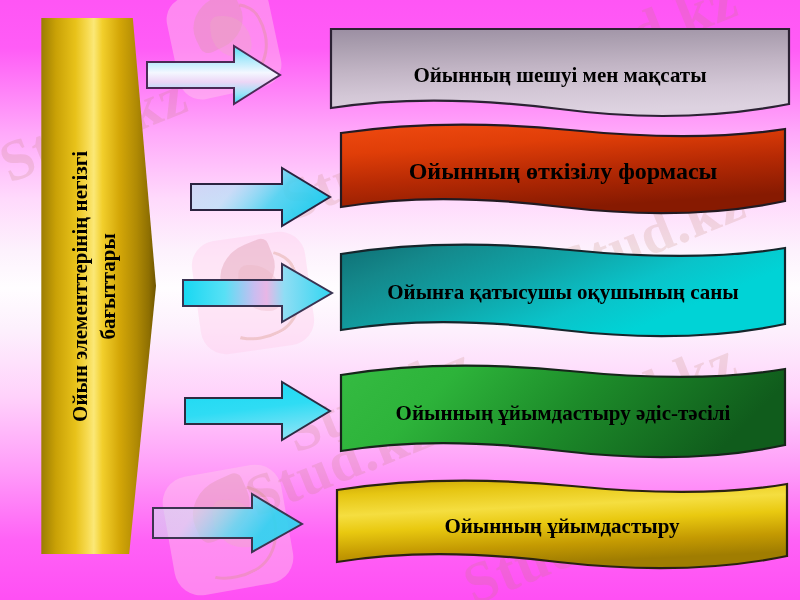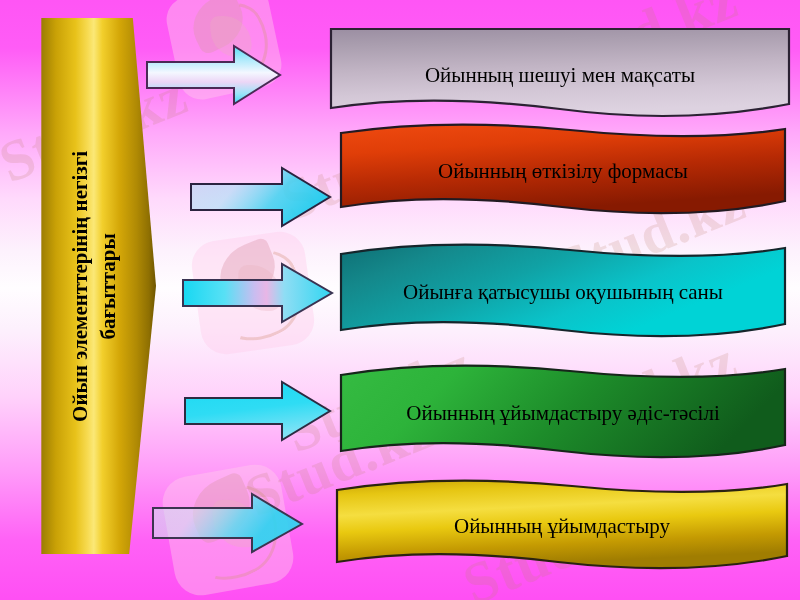--- a/index.html
+++ b/index.html
@@ -136,29 +136,29 @@
     position: absolute;
   }
   .banner svg { display: block; }
   .banner-text {
     position: absolute;
     inset: 0;
     display: flex;
     align-items: center;
     justify-content: center;
     text-align: left;
-    font-weight: normal;
+    font-weight: bold;
     color: #000;
     line-height: 1.18;
     padding: 0 18px;
     box-sizing: border-box;
     pointer-events: none;
   }
   .b1 .banner-text { font-size: 21px; }
-  .b2 .banner-text { font-size: 21px; }
+  .b2 .banner-text { font-size: 24px; }
   .b3 .banner-text { font-size: 21px; }
   .b4 .banner-text { font-size: 21px; }
   .b5 .banner-text { font-size: 21px; }
 </style>
 </head>
 <body>
 
 <div id="slide">
 
   <div class="wm-layer">

